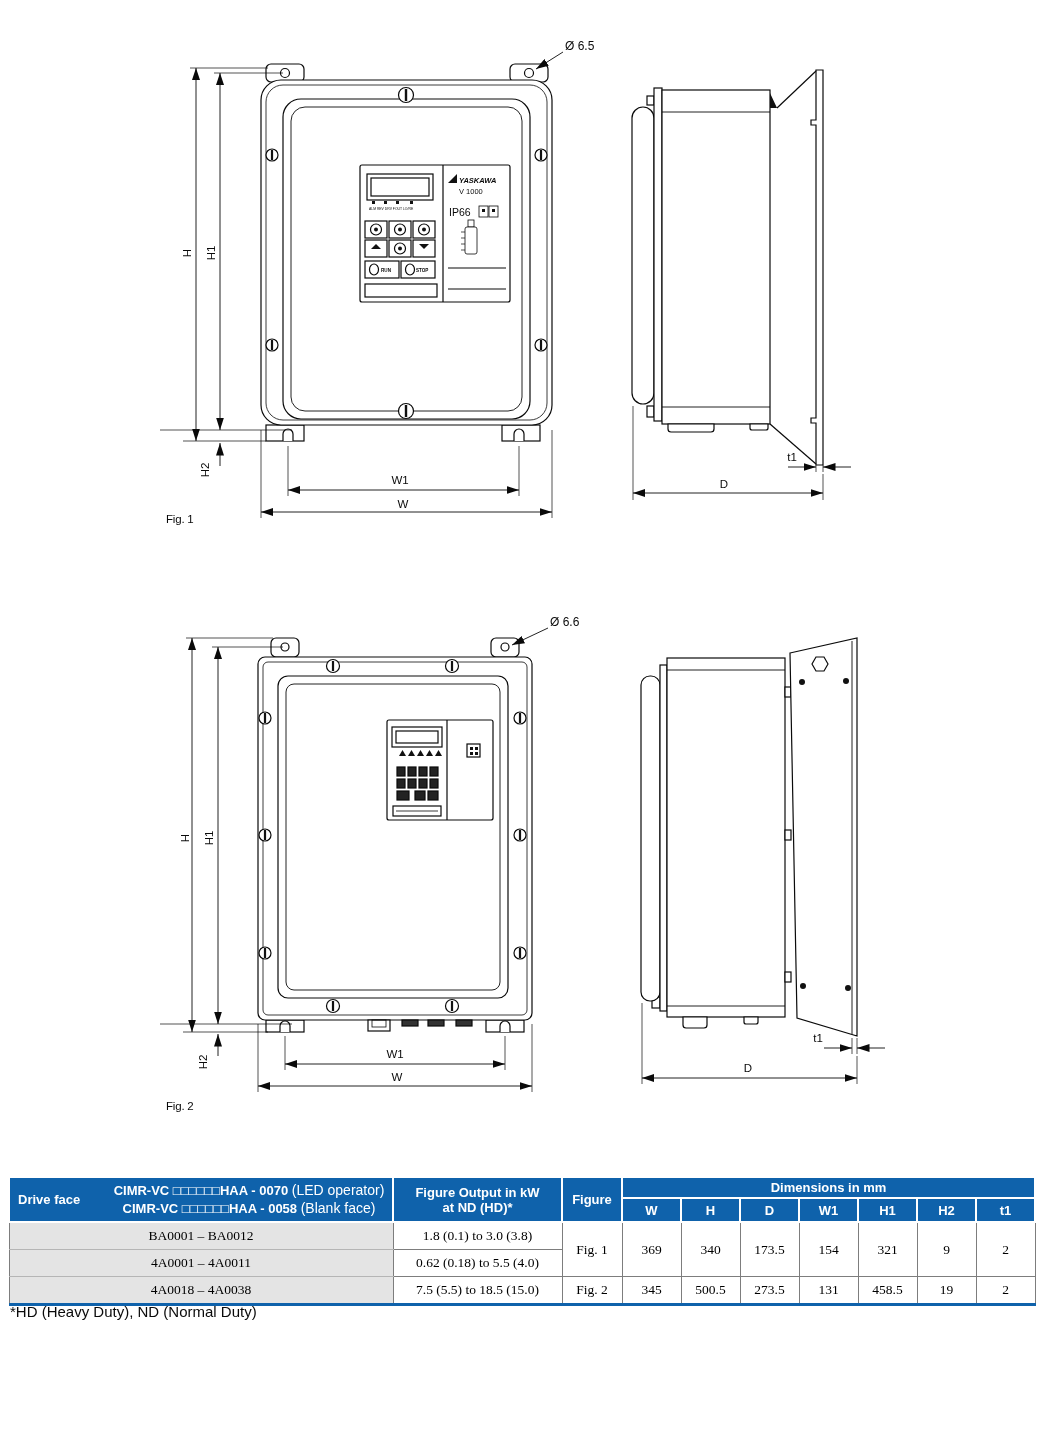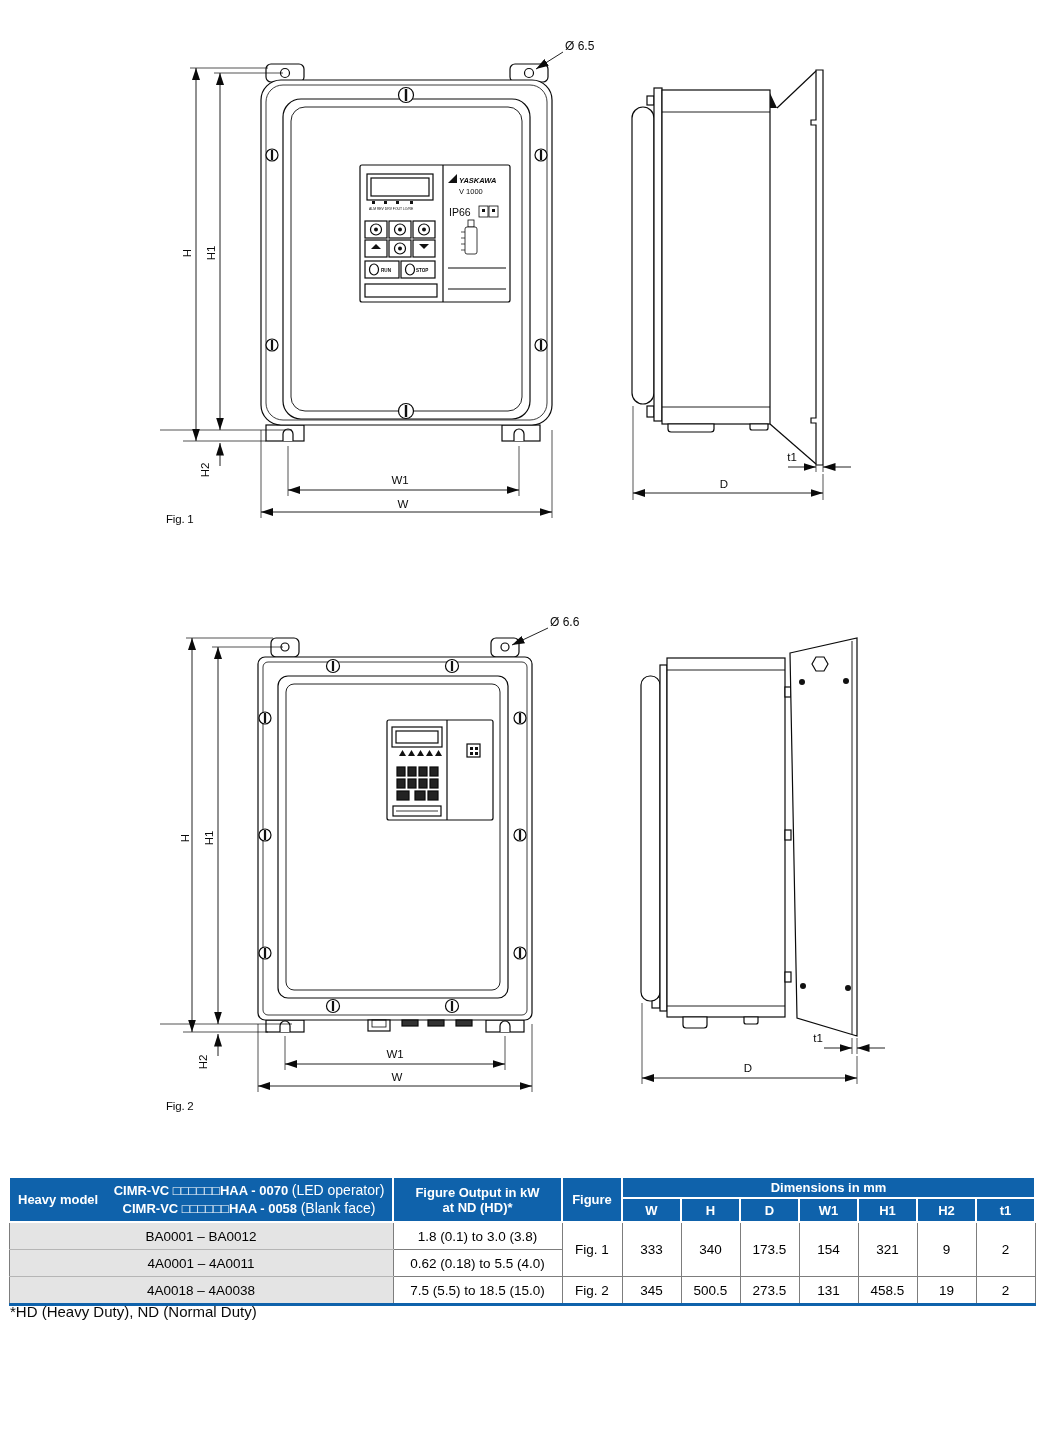--- a/index.html
+++ b/index.html
@@ -12,21 +12,21 @@
   .draw .dk{fill:#111;stroke:none;}
   .dims{fill:none;stroke:#0a0a0a;stroke-width:0.9;}
   .dims text{font-size:11.5px;}
   .dims .lbl-big{font-size:12px;}
   .cap{font-size:18px;letter-spacing:-0.2px;}
   
   #spec-table-wrap{position:absolute;left:8px;top:1176px;width:1026px;}
   table{border-collapse:collapse;table-layout:fixed;width:1026px;border-bottom:3px solid var(--header-blue,#0f62ab);}
   thead th{background:var(--header-blue,#0f62ab);color:#fff;border:2px solid #fff;font-size:13px;font-weight:bold;padding:2px 4px;}
   thead tr.sub th{height:20px;padding:1px 2px;}
-  tbody td{border:1px solid #7d7d7d;text-align:center;vertical-align:middle;font-size:13.5px;height:24px;padding:1px 2px;background:#fff;}
+  tbody td{border:1px solid #7d7d7d;text-align:center;vertical-align:middle;font-size:13.5px;height:24px;padding:1px 2px;background:#fff;font-family:Liberation Serif, serif;}
   tbody td.model{background:var(--row-shade,#e4e4e4);border-top-color:#b5b5b5;border-bottom-color:#b5b5b5;}
   .model-head{display:flex;align-items:center;text-align:left;}
   .model-head .dm{flex:0 0 92px;padding-left:4px;}
   .model-head .lines{flex:1;text-align:center;line-height:1.25;}
   .model-head .note{font-weight:normal;font-size:14px;}
   #footnote{position:absolute;left:10px;top:1303px;font-size:15px;color:#0a0a0a;}
 </style>
 </head>
 <body>
 
@@ -320,21 +320,21 @@
           <col style="width:59px">
           <col style="width:59px">
         <col style="width:59px">
           <col style="width:59px">
           <col style="width:59px">
       </colgroup>
       <thead>
         <tr>
           <th rowspan="2">
             <div class="model-head">
-              <span class="dm">Heavy model</span>
+              <span class="dm">Drive face</span>
               <span class="lines">
                 <span><span>CIMR-VC □□□□□□HAA - 0070</span>&nbsp;<span class="note">(LED operator)</span></span><br>
                 <span><span>CIMR-VC □□□□□□HAA - 0058</span>&nbsp;<span class="note">(Blank face)</span></span>
               </span>
             </div>
           </th>
           <th rowspan="2">
             <div>Figure Output in kW</div>
             <div>at ND (HD)*</div>
           </th>
@@ -349,21 +349,21 @@
           <th>H1</th>
           <th>H2</th>
           <th>t1</th>
         </tr>
       </thead>
       <tbody>
         <tr>
           <td class="model">BA0001 – BA0012</td>
           <td>1.8 (0.1) to 3.0 (3.8)</td>
           <td rowspan="2">Fig. 1</td>
-          <td rowspan="2">333</td>
+          <td rowspan="2">369</td>
           <td rowspan="2">340</td>
           <td rowspan="2">173.5</td>
           <td rowspan="2">154</td>
           <td rowspan="2">321</td>
           <td rowspan="2">9</td>
           <td rowspan="2">2</td>
         </tr>
         <tr>
           <td class="model">4A0001 – 4A0011</td>
           <td>0.62 (0.18) to 5.5 (4.0)</td>

